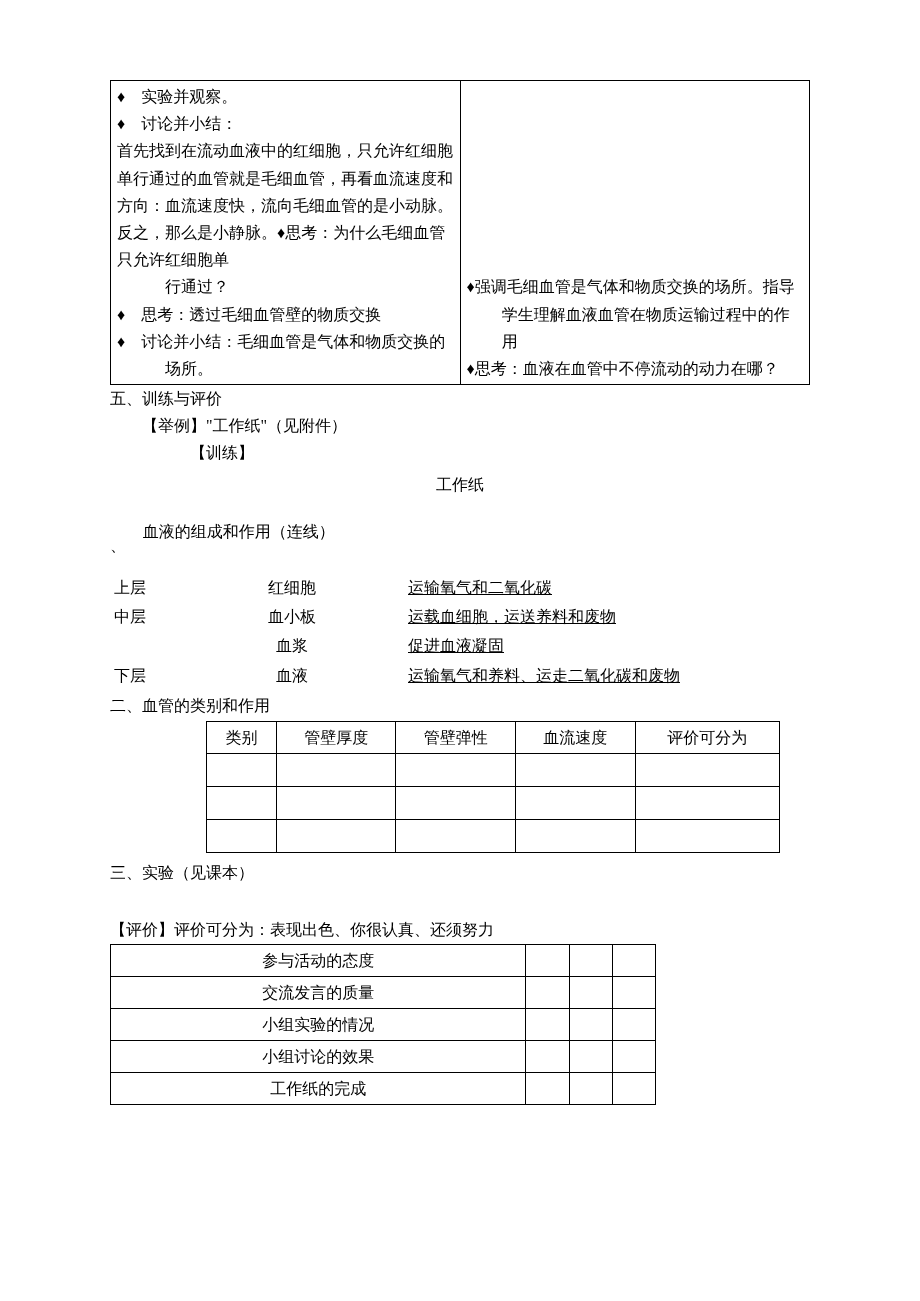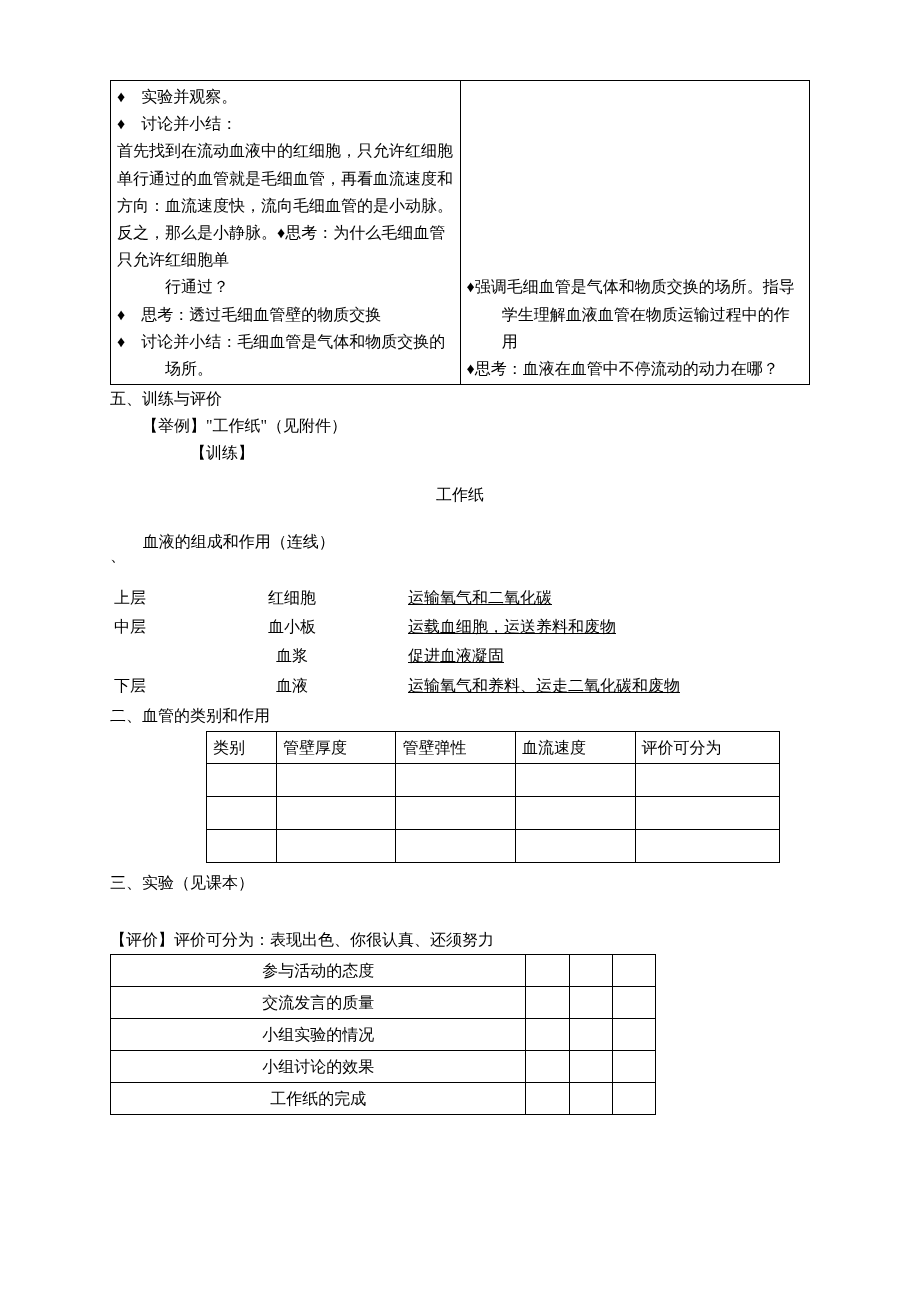--- a/index.html
+++ b/index.html
@@ -25,40 +25,40 @@
     vertical-align: top;
   }
   .two-col td {
     width: 50%;
   }
   .indent-1 { text-indent: 2em; display: block; }
   .section-title { }
   .mt { margin-top: 6px; }
   .small-gap { margin-top: 2px; margin-bottom: 2px; }
   .vessel-table th, .vessel-table td {
-    text-align: left;
+    text-align: center;
     height: 26px;
   }
   .vessel-table { width: 82%; margin-left: 6em; }
   .vessel-table td.blank { height: 28px; }
   .eval-table th, .eval-table td {
     text-align: center;
     height: 24px;
   }
   .eval-table { width: 78%; }
   .match-table td {
     border: none;
     padding: 1px 4px;
     vertical-align: top;
   }
   .match-table { width: 100%; }
   .c1 { width: 22%; }
   .c2 { width: 20%; }
   .c3 { width: 58%; text-decoration: underline; }
-  .worksheet-title { text-align: center; margin: 14px 0 20px 0; }
+  .worksheet-title { text-align: center; margin: 4px 0 20px 0; }
   .hang { padding-left: 1.1em; text-indent: -1.1em; }
 </style>
 </head>
 <body>
 
 <table class="two-col">
   <tbody>
       <tr>
     <td>
       <div class="hang">♦　<span>实验并观察。</span></div>

